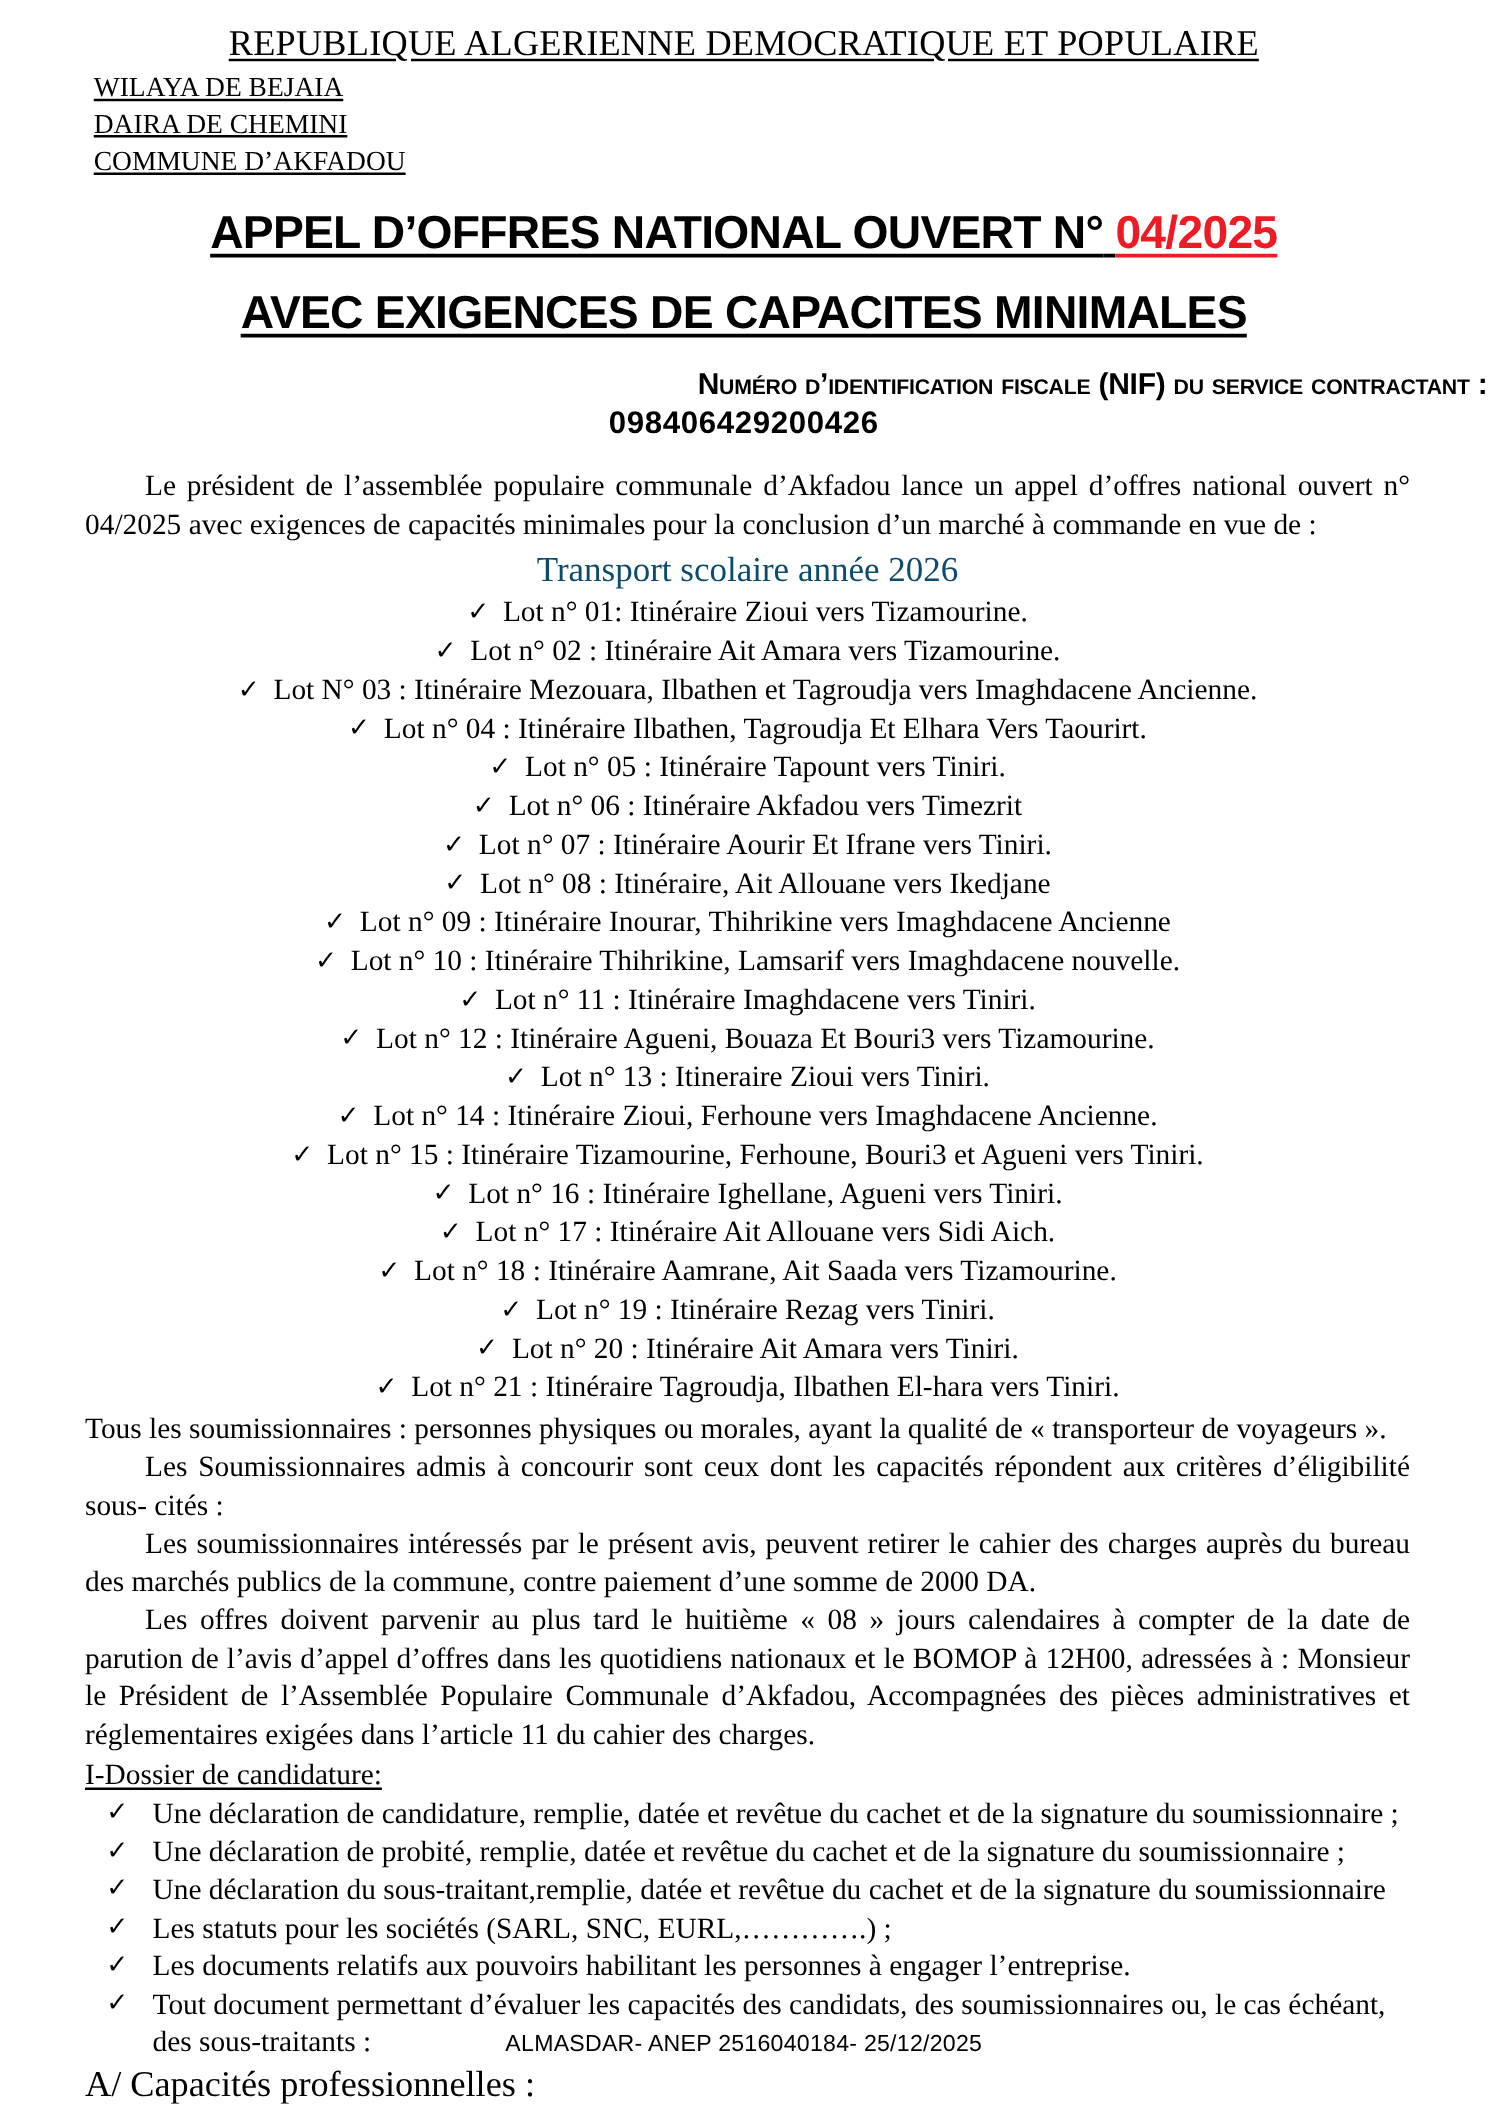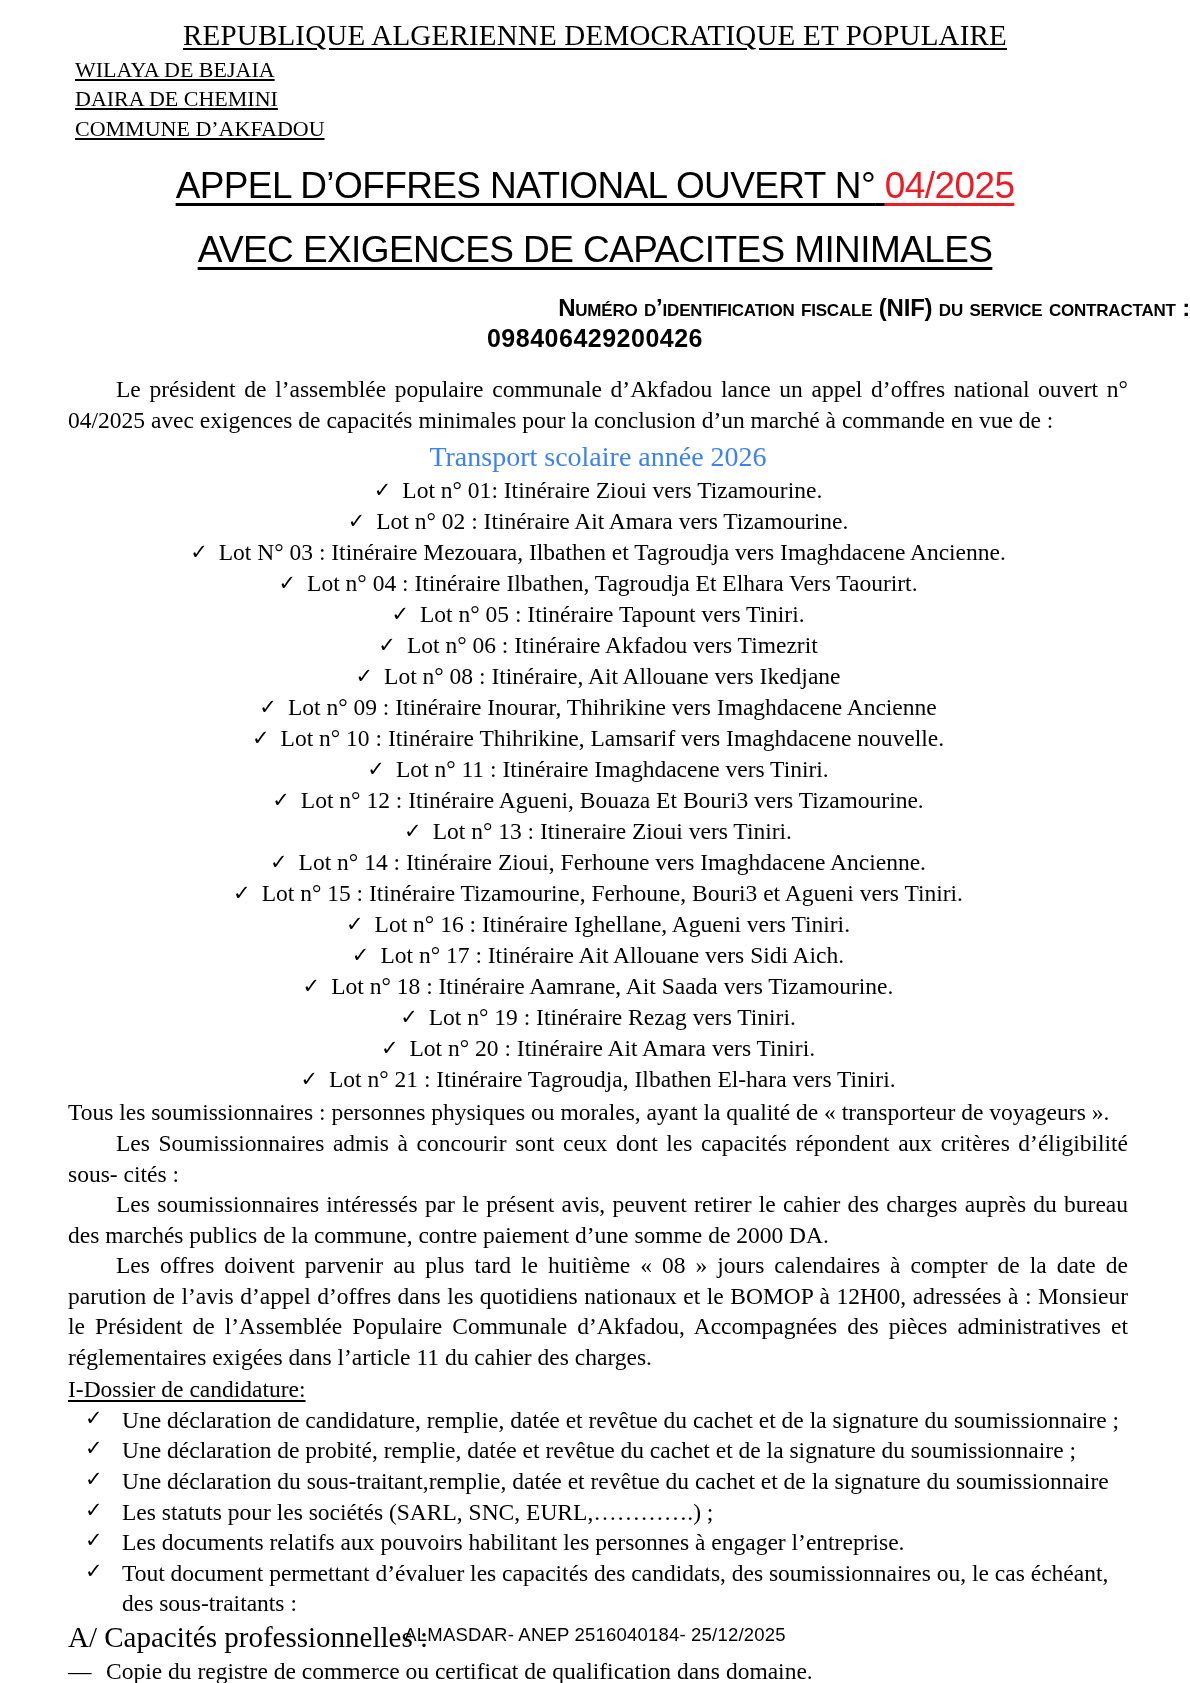--- a/index.html
+++ b/index.html
@@ -45,21 +45,21 @@
     text-underline-offset: 2px;
   }
 
   
   .title-wrap {
     text-align: center;
     margin-top: 11px;
   }
   .title-line {
     font-family: "Liberation Sans", "DejaVu Sans", sans-serif;
-    font-weight: normal;
+    font-weight: bold;
     font-size: 37px;
     letter-spacing: -0.6px;
     line-height: 1.18;
     white-space: nowrap;
     margin-top: 21px;
   }
   .title-line .u {
     text-decoration: underline;
     text-decoration-thickness: 3px;
     text-underline-offset: 5px;
@@ -94,21 +94,21 @@
     font-size: 23.5px;
     line-height: 1.30;
     text-align: justify;
     text-indent: 48px;
     margin: 0;
   }
   .para.noindent { text-indent: 0; }
 
   .subject {
     text-align: center;
-    color: #3b82f6;
+    color: #0c4a6e;
     font-size: 28px;
     margin-top: 6px;
     margin-bottom: 2px;
   }
 
   
   .lots {
     margin: 0;
     padding: 0;
     list-style: none;
@@ -232,20 +232,21 @@
 
     <div class="subject">Transport scolaire année 2026</div>
 
     <ul class="lots" id="lot-list">
         <li class="lot"><span class="check">✓</span><span class="lot-id">Lot n° 01</span><span>: Itinéraire Zioui vers Tizamourine.</span></li>
         <li class="lot"><span class="check">✓</span><span class="lot-id">Lot n° 02</span><span> : Itinéraire Ait Amara vers Tizamourine.</span></li>
         <li class="lot"><span class="check">✓</span><span class="lot-id">Lot N° 03 </span><span>: Itinéraire Mezouara, Ilbathen et Tagroudja vers Imaghdacene Ancienne.</span></li>
         <li class="lot"><span class="check">✓</span><span class="lot-id">Lot n° 04</span><span> : Itinéraire Ilbathen, Tagroudja Et Elhara Vers Taourirt.</span></li>
         <li class="lot"><span class="check">✓</span><span class="lot-id">Lot n° 05</span><span> : Itinéraire Tapount vers Tiniri.</span></li>
         <li class="lot"><span class="check">✓</span><span class="lot-id">Lot n° 06</span><span> : Itinéraire Akfadou vers Timezrit</span></li>
+        <li class="lot"><span class="check">✓</span><span class="lot-id">Lot n° 07</span><span> : Itinéraire Aourir Et Ifrane vers Tiniri.</span></li>
         <li class="lot"><span class="check">✓</span><span class="lot-id">Lot n° 08</span><span> : Itinéraire, Ait Allouane vers Ikedjane</span></li>
         <li class="lot"><span class="check">✓</span><span class="lot-id">Lot n° 09</span><span> : Itinéraire Inourar, Thihrikine vers Imaghdacene Ancienne</span></li>
         <li class="lot"><span class="check">✓</span><span class="lot-id">Lot n° 10</span><span> : Itinéraire Thihrikine, Lamsarif vers Imaghdacene nouvelle.</span></li>
         <li class="lot"><span class="check">✓</span><span class="lot-id">Lot n° 11</span><span> : Itinéraire Imaghdacene vers Tiniri.</span></li>
         <li class="lot"><span class="check">✓</span><span class="lot-id">Lot n° 12</span><span> : Itinéraire Agueni, Bouaza Et Bouri3 vers Tizamourine.</span></li>
         <li class="lot"><span class="check">✓</span><span class="lot-id">Lot n° 13</span><span> : Itineraire Zioui vers Tiniri.</span></li>
         <li class="lot"><span class="check">✓</span><span class="lot-id">Lot n° 14</span><span> : Itinéraire Zioui, Ferhoune  vers Imaghdacene Ancienne.</span></li>
         <li class="lot"><span class="check">✓</span><span class="lot-id">Lot n° 15</span><span> : Itinéraire Tizamourine, Ferhoune, Bouri3 et Agueni vers Tiniri.</span></li>
         <li class="lot"><span class="check">✓</span><span class="lot-id">Lot n° 16</span><span> : Itinéraire Ighellane, Agueni vers Tiniri.</span></li>
         <li class="lot"><span class="check">✓</span><span class="lot-id">Lot n° 17</span><span> : Itinéraire Ait Allouane vers Sidi Aich.</span></li>

